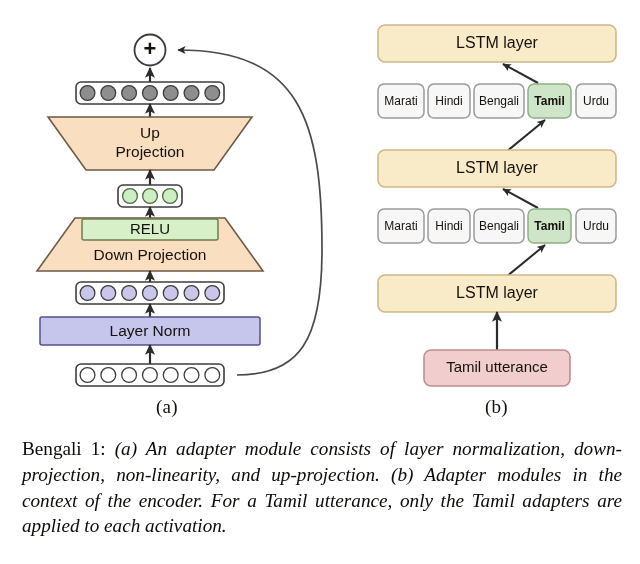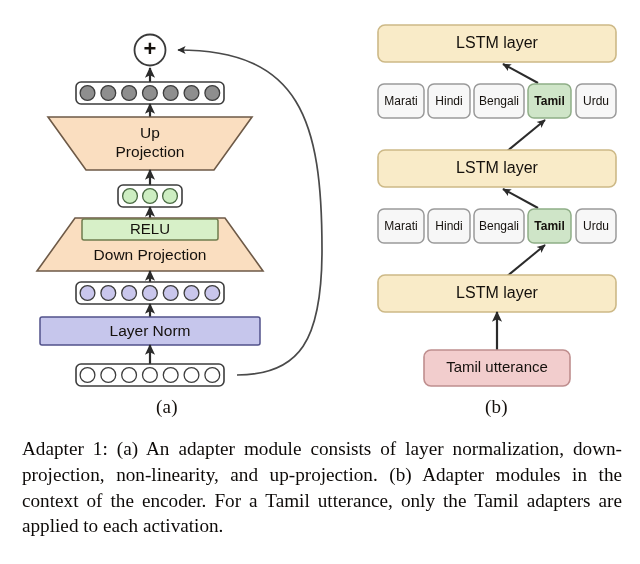--- a/index.html
+++ b/index.html
@@ -67,20 +67,21 @@
     font-size: 19.2px;
     line-height: 25.8px;
     color: #0d0a08;
     text-align: justify;
     text-justify: inter-word;
   }
   #caption .cap-head {
     font-style: normal;
   }
   #caption .cap-body {
+    font-style: italic;
   }
 </style>
 </head>
 <body>
 
 <div id="figure-root">
 
   <div id="panels">
 
     <svg class="diagram" viewBox="0 0 640 430">
@@ -253,15 +254,15 @@
           <rect x="424" y="350" width="146" height="36" rx="7" ry="7" fill="#f2cdcd" stroke="#bf8e8e" stroke-width="1.6"></rect>
           <text x="497" y="368.5" font-size="15">Tamil utterance</text>
         </g>
       </g>
     </svg>
 
     <div class="panel-label" id="panel-a-label">(a)</div>
     <div class="panel-label" id="panel-b-label">(b)</div>
   </div>
 
-  <div id="caption"><span class="cap-head">Adapter 1:</span> <span class="cap-body">(a) An adapter module consists of layer normalization, down-projection, non-linearity, and up-projection. (b) Adapter modules in the context of the encoder. For a Tamil utterance, only the Tamil adapters are applied to each activation.</span></div>
+  <div id="caption"><span class="cap-head">Bengali 1:</span> <span class="cap-body">(a) An adapter module consists of layer normalization, down-projection, non-linearity, and up-projection. (b) Adapter modules in the context of the encoder. For a Tamil utterance, only the Tamil adapters are applied to each activation.</span></div>
 
 </div>
 
 </body></html>

